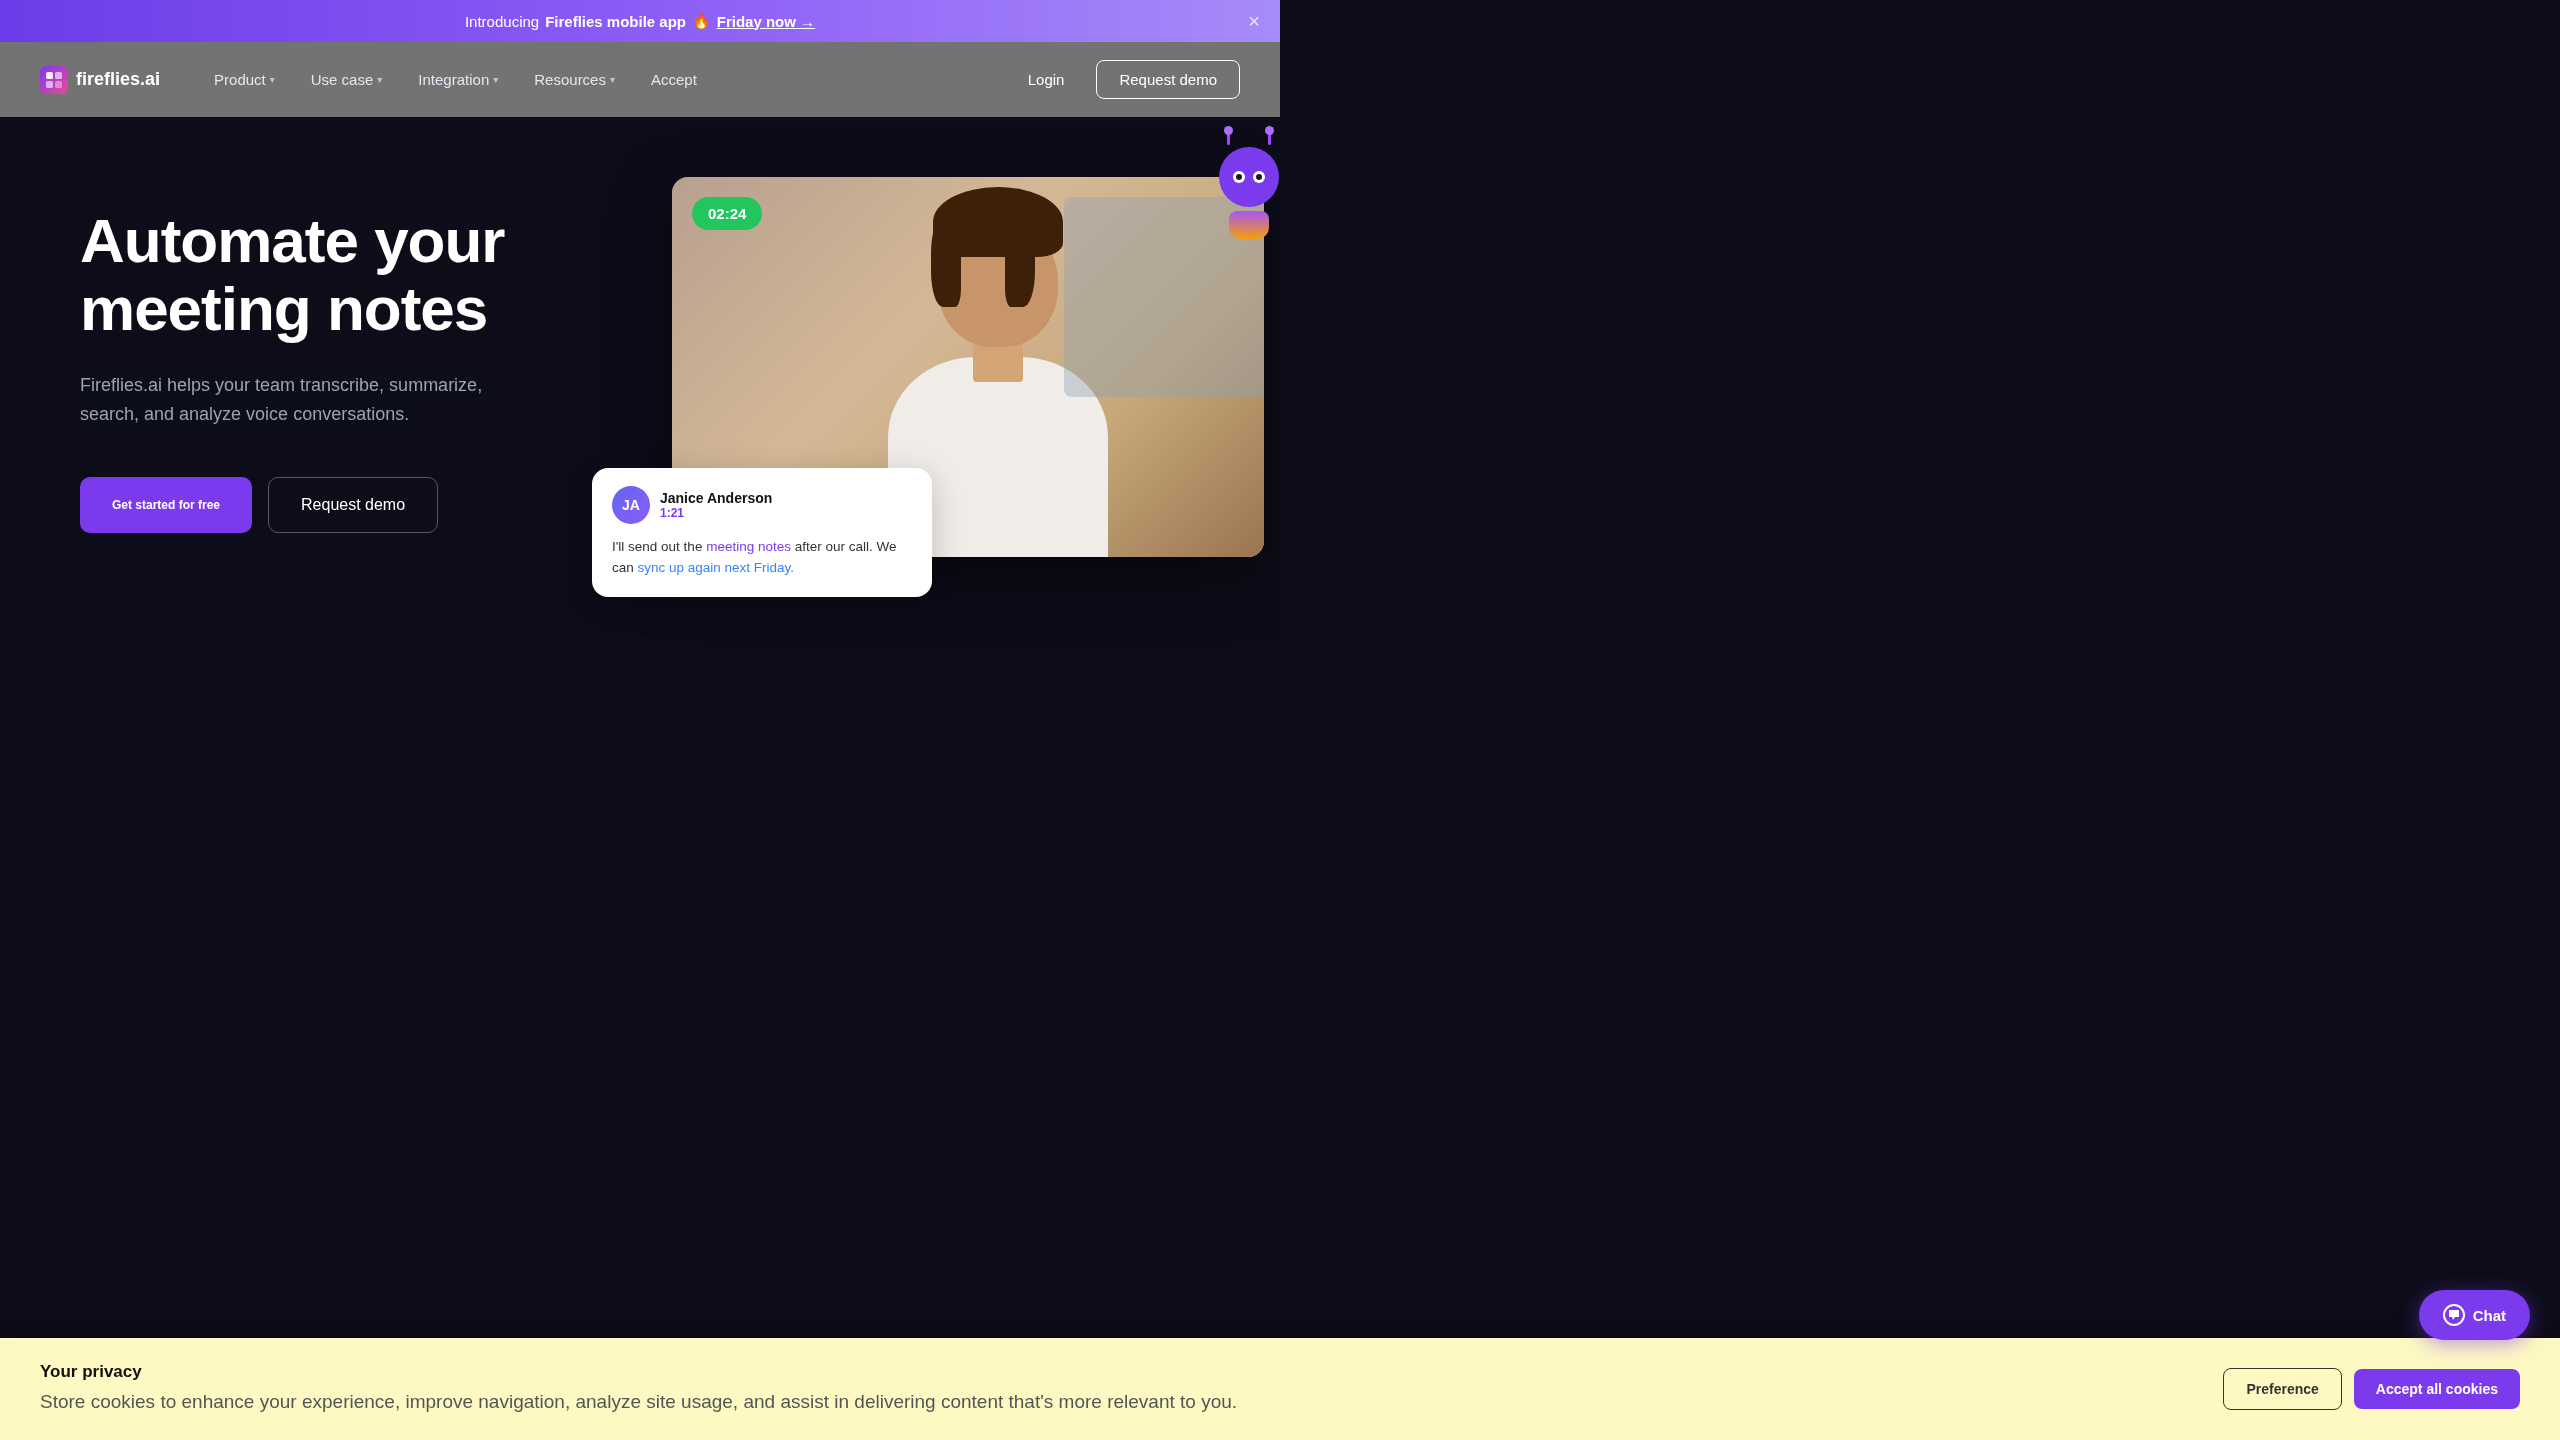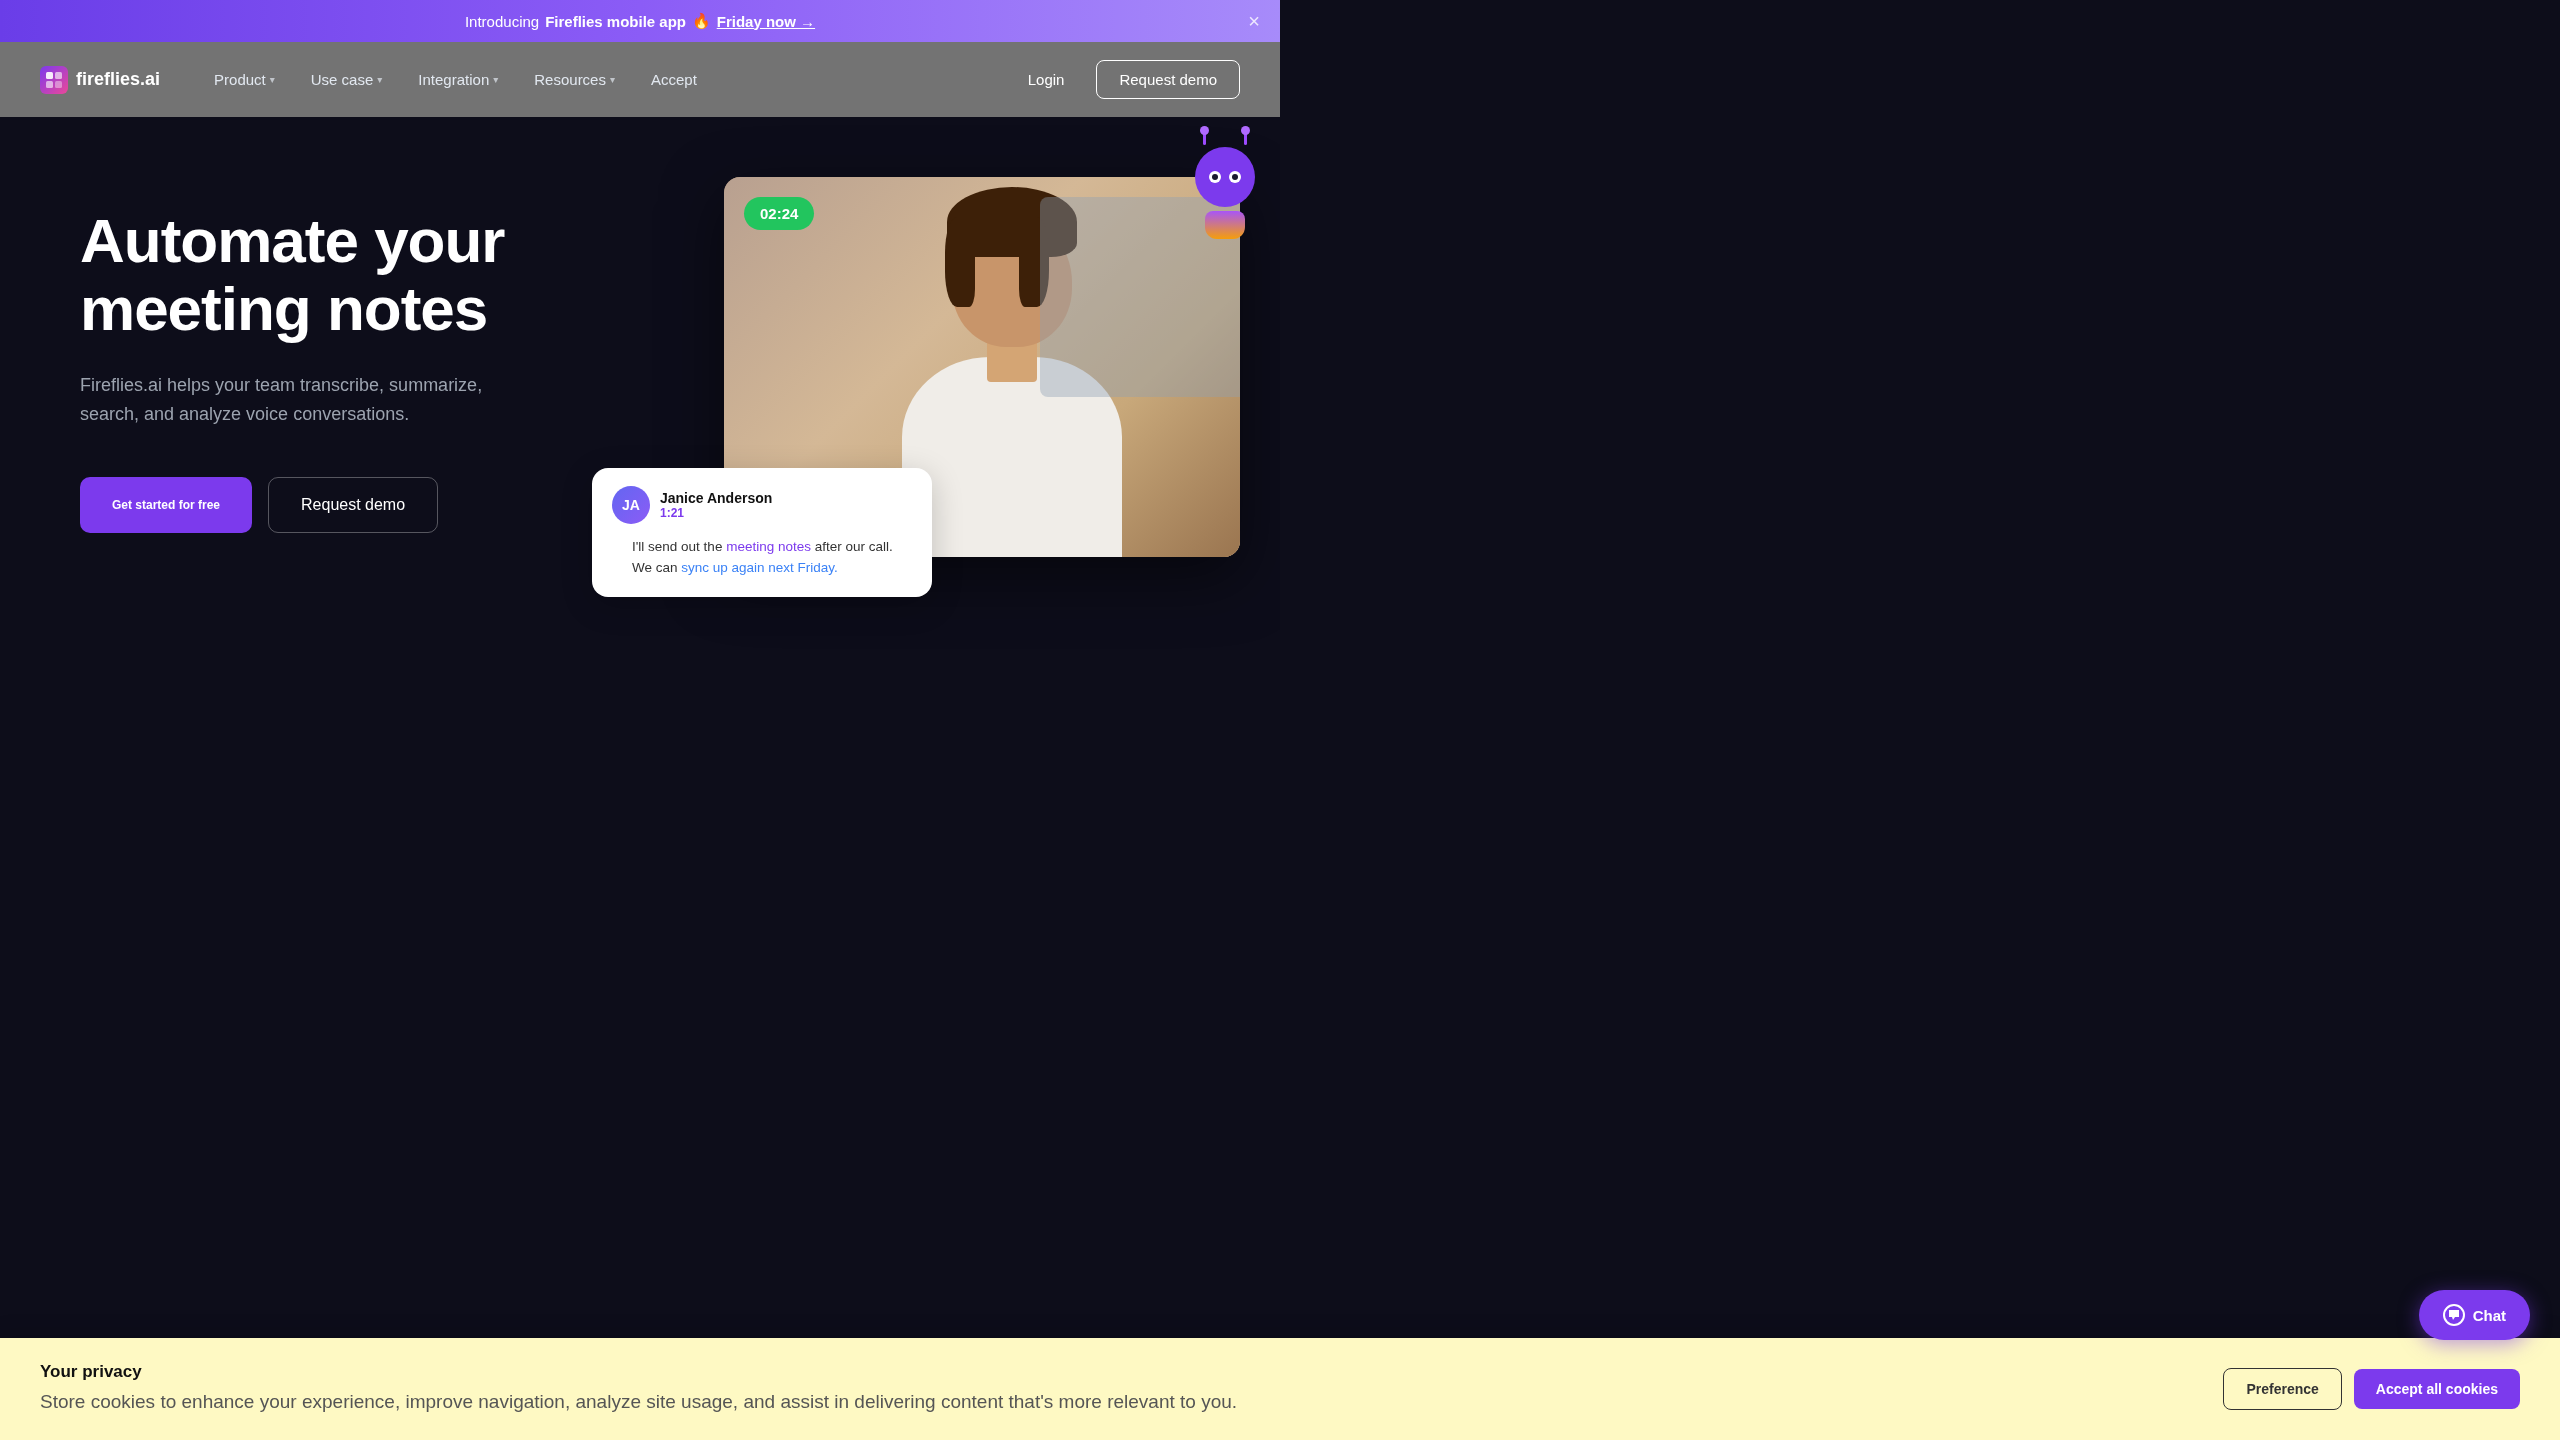--- a/index.html
+++ b/index.html
@@ -174,21 +174,21 @@
 
     
     .hero-right {
       flex: 1;
       position: relative;
       display: flex;
       justify-content: flex-end;
       align-items: flex-start;
     }
     .video-card {
-      width: 516px;
+      width: 592px;
       height: 380px;
       border-radius: 16px;
       overflow: hidden;
       position: relative;
       background: linear-gradient(135deg, #1a1a2e 0%, #16213e 50%, #c9b8a8 100%);
       box-shadow: 0 20px 60px rgba(0,0,0,0.5);
     }
     .video-bg {
       width: 100%;
       height: 100%;
@@ -251,21 +251,20 @@
     }
     .chat-time {
       font-size: 12px;
       color: #7c3aed;
       font-weight: 600;
     }
     .chat-message {
       font-size: 13.5px;
       color: #333;
       line-height: 1.6;
-      margin-left: 20px;
     }
     .highlight-purple { color: #7c3aed; font-weight: 500; }
     .highlight-blue { color: #3b82f6; font-weight: 500; }
 
     
     .robot-mascot {
       position: absolute;
       top: -30px;
       right: -30px;
       width: 90px;

